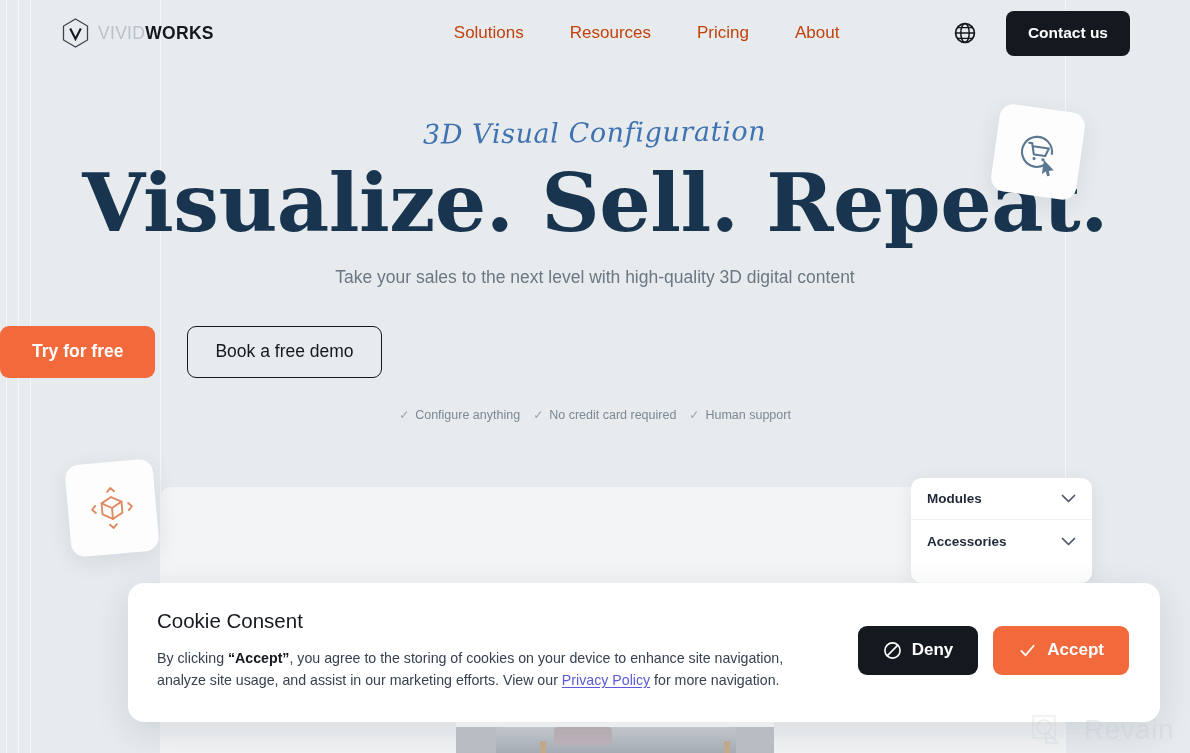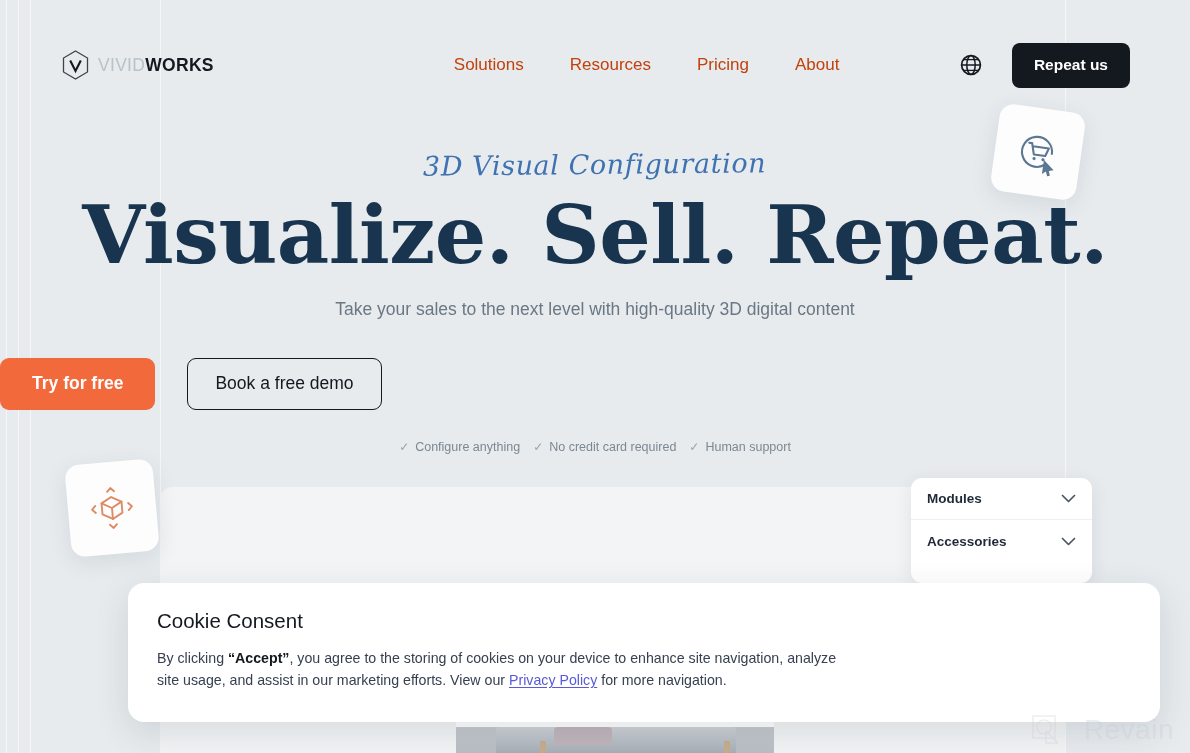--- a/index.html
+++ b/index.html
@@ -31,21 +31,20 @@
   }
 
   
   .header {
     position: relative;
     z-index: 10;
     height: 66px;
     display: flex;
     align-items: center;
     padding: 0 60px 0 62px;
-    margin-top: 32px;
   }
 
   .logo {
     display: flex;
     align-items: center;
     gap: 9px;
     cursor: pointer;
   }
   .logo-mark {
     width: 27px; height: 30px;
@@ -378,21 +377,21 @@
   </div>
 
   <div class="header-right">
     <svg class="globe-icon" viewBox="0 0 24 24">
       <circle cx="12" cy="12" r="9.4" fill="none" stroke="#14181f" stroke-width="1.7"></circle>
       <ellipse cx="12" cy="12" rx="4.2" ry="9.4" fill="none" stroke="#14181f" stroke-width="1.5"></ellipse>
       <line x1="2.6" y1="12" x2="21.4" y2="12" stroke="#14181f" stroke-width="1.5"></line>
       <line x1="4.2" y1="6.6" x2="19.8" y2="6.6" stroke="#14181f" stroke-width="1.3"></line>
       <line x1="4.2" y1="17.4" x2="19.8" y2="17.4" stroke="#14181f" stroke-width="1.3"></line>
     </svg>
-    <button class="contact-btn">Repeat us</button>
+    <button class="contact-btn">Contact us</button>
   </div>
 </div>
 
 <div class="hero">
   <div class="eyebrow">3D Visual Configuration</div>
   <h1 class="headline">Visualize. Sell. Repeat.</h1>
   <div class="subhead">Take your sales to the next level with high-quality 3D digital content</div>
 
   <div class="cta-row">
     <button class="btn-primary">Try for free</button>
@@ -462,20 +461,36 @@
     </svg>
   </div>
 </div>
 
 <div class="cookie">
   <div class="cookie-text">
     <div class="cookie-title">Cookie Consent</div>
     <div class="cookie-body"><span>By clicking </span><b>“Accept”</b><span>, you agree to the storing of cookies on your device to enhance site navigation, analyze site usage, and assist in our marketing efforts. View our </span><a class="privacy-link">Privacy Policy</a><span> for more navigation.</span></div>
   </div>
 
+  <div class="cookie-actions">
+    <button class="btn-deny">
+      <svg class="ico" viewBox="0 0 20 20">
+        <circle cx="10" cy="10" r="8" fill="none" stroke="#ffffff" stroke-width="1.7"></circle>
+        <line x1="4.4" y1="15.6" x2="15.6" y2="4.4" stroke="#ffffff" stroke-width="1.7"></line>
+      </svg>
+      <span>Deny</span>
+    </button>
+
+    <button class="btn-accept">
+      <svg class="ico" viewBox="0 0 20 20">
+        <path d="M3.5 10.5 8 15l8.5-10" fill="none" stroke="#ffffff" stroke-width="1.9" stroke-linecap="round" stroke-linejoin="round"></path>
+      </svg>
+      <span>Accept</span>
+    </button>
+  </div>
 </div>
 
 <div class="watermark">
   <svg width="34" height="34" viewBox="0 0 34 34">
     <rect x="3" y="3" width="22" height="22" fill="none" stroke="#c4ccd4" stroke-width="1.5"></rect>
     <circle cx="14" cy="14" r="7" fill="none" stroke="#c4ccd4" stroke-width="1.5"></circle>
     <path d="M16 18l12 12" stroke="#c4ccd4" stroke-width="1.5"></path>
     <path d="M28 30H16v-12" fill="none" stroke="#c4ccd4" stroke-width="1.5"></path>
   </svg>
   <span class="watermark-text">Revain</span>

